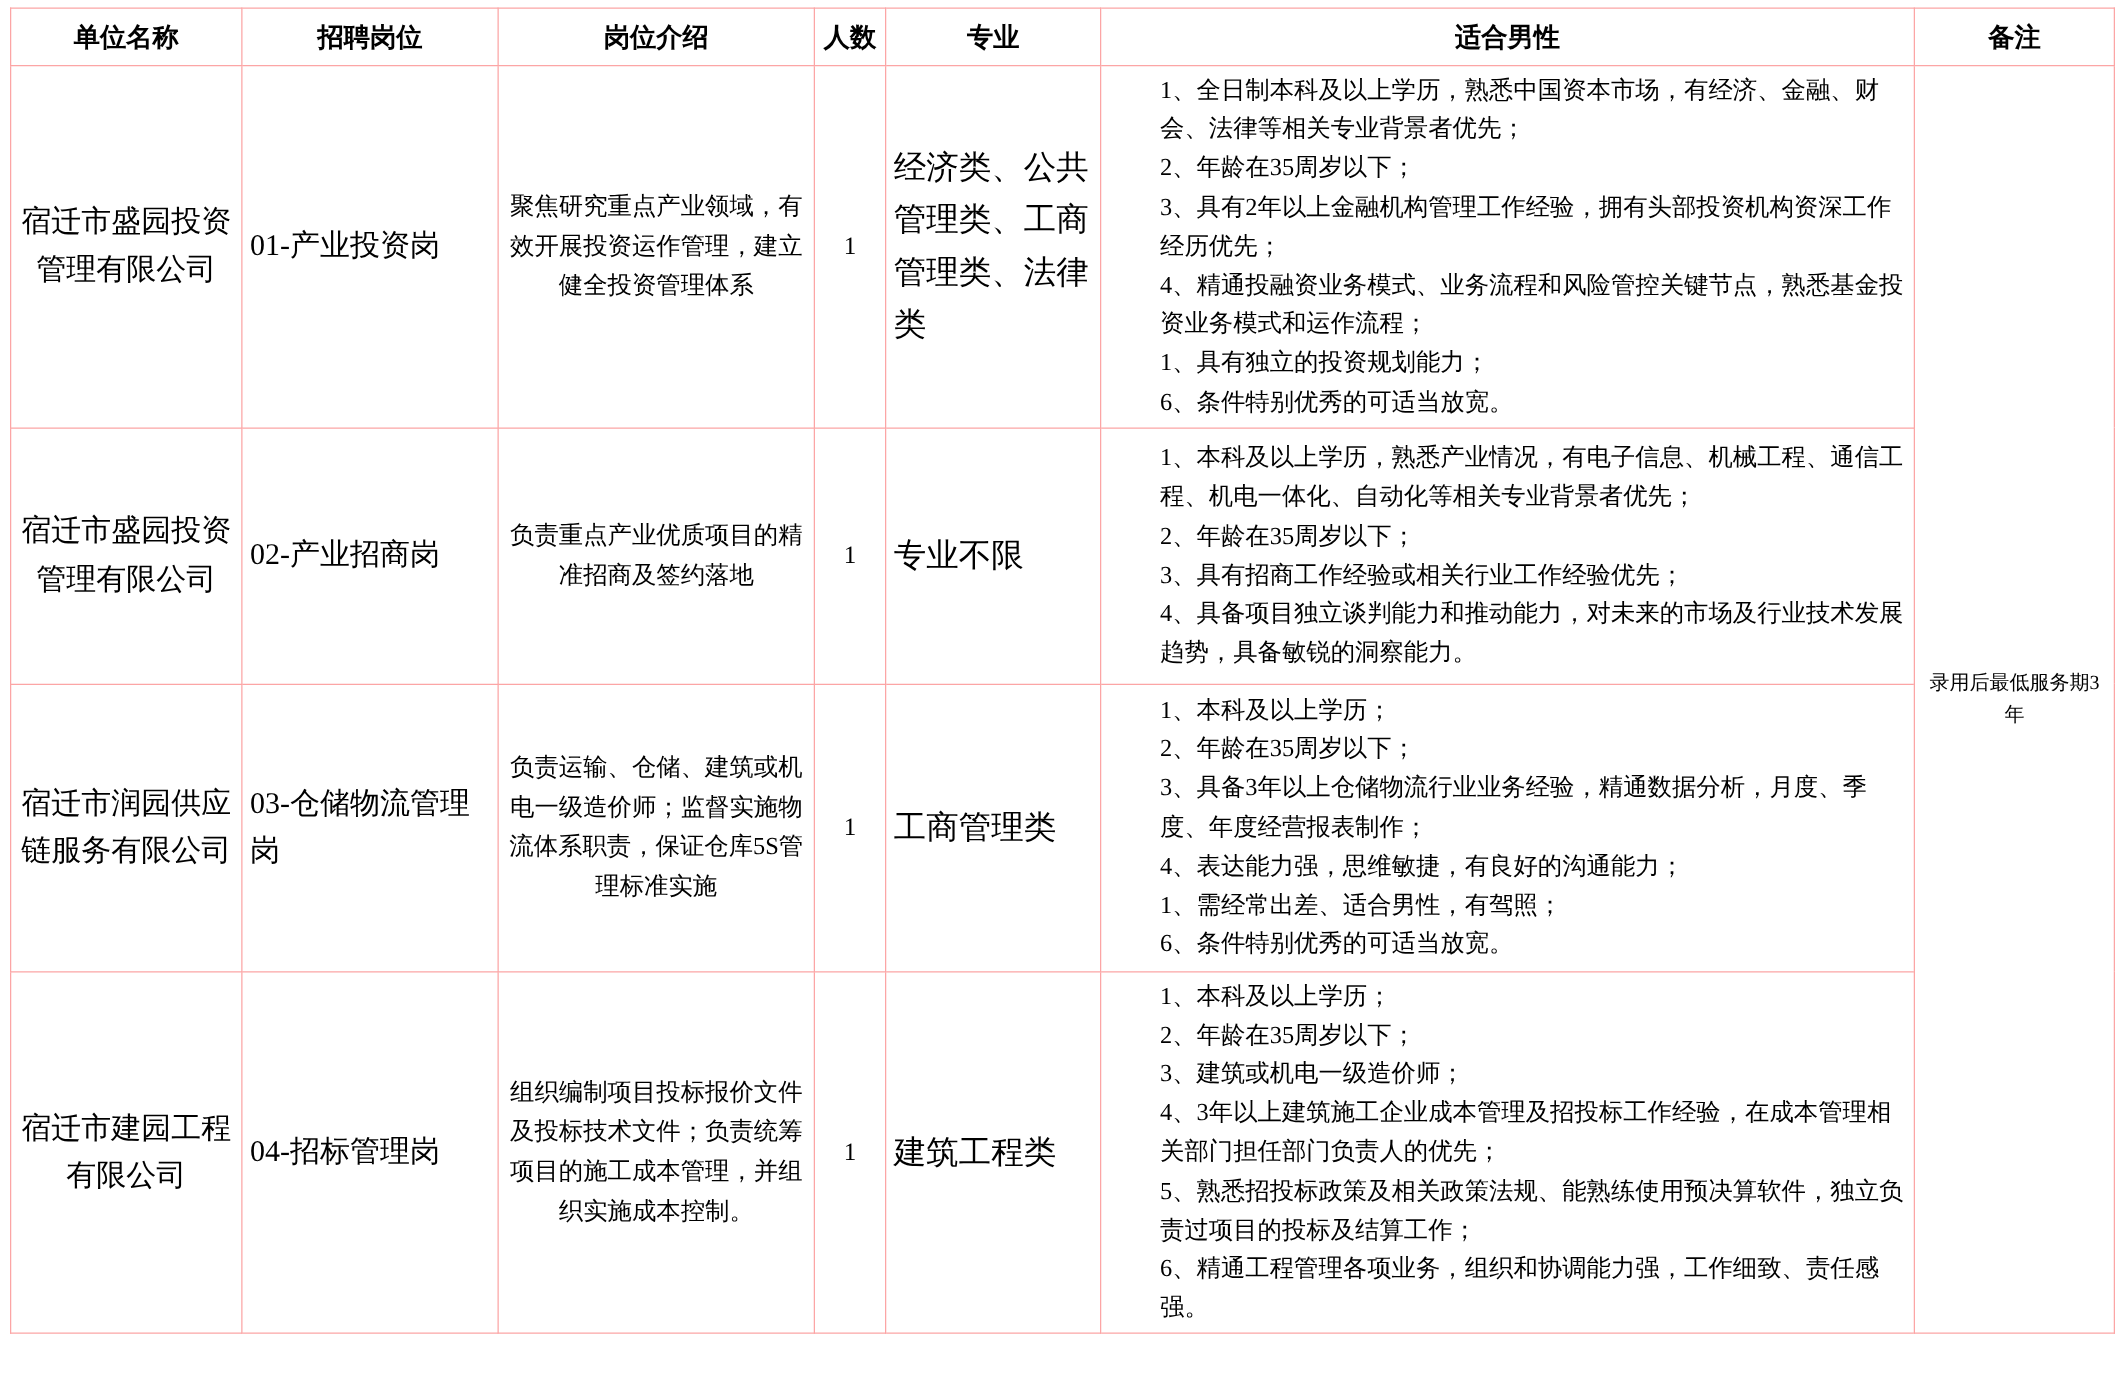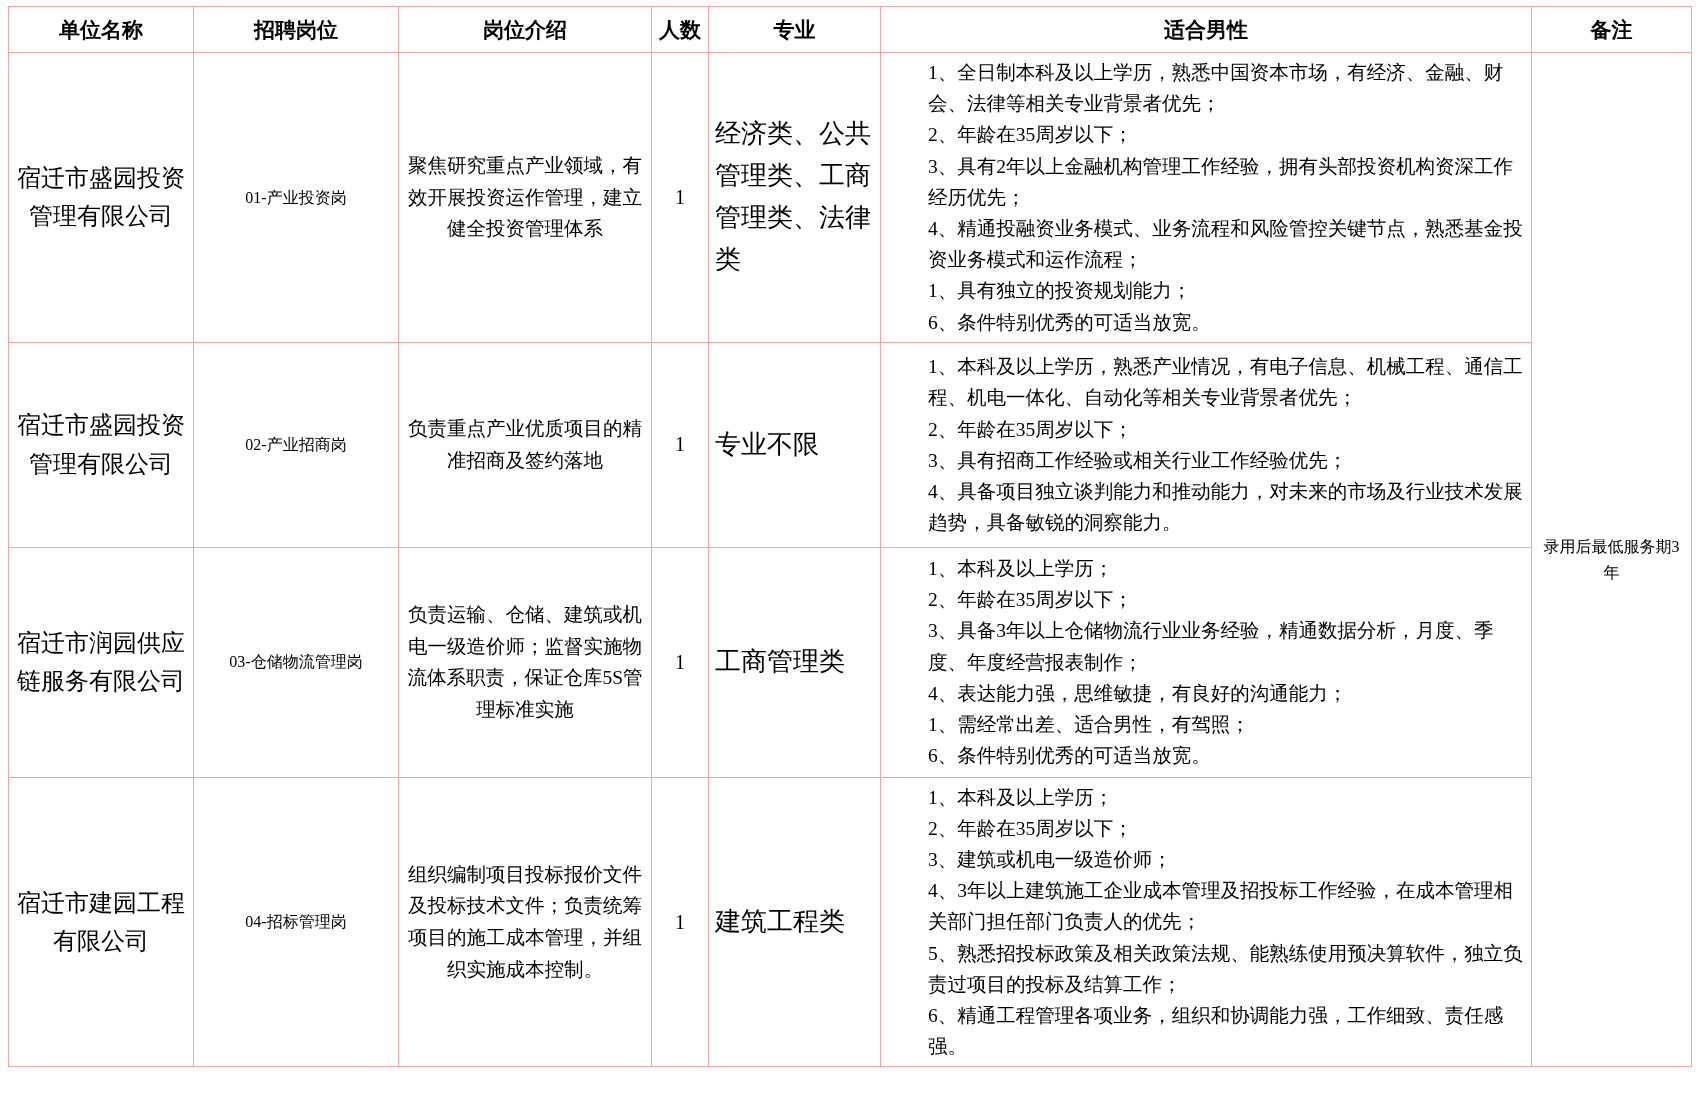--- a/index.html
+++ b/index.html
@@ -46,22 +46,21 @@
   col.c-major     { width: 172px; }
   col.c-req       { width: 651px; }
   col.c-remark    { width: 160px; }
 
   td.unit {
     text-align: center;
     font-size: 24px;
     line-height: 1.6;
   }
   td.post {
-    text-align: center;
-    font-size: 16px;
+    font-size: 24px;
     line-height: 1.6;
   }
   td.intro {
     text-align: center;
     font-size: 19.5px;
     line-height: 1.62;
     vertical-align: middle;
   }
   td.num {
     text-align: center;

